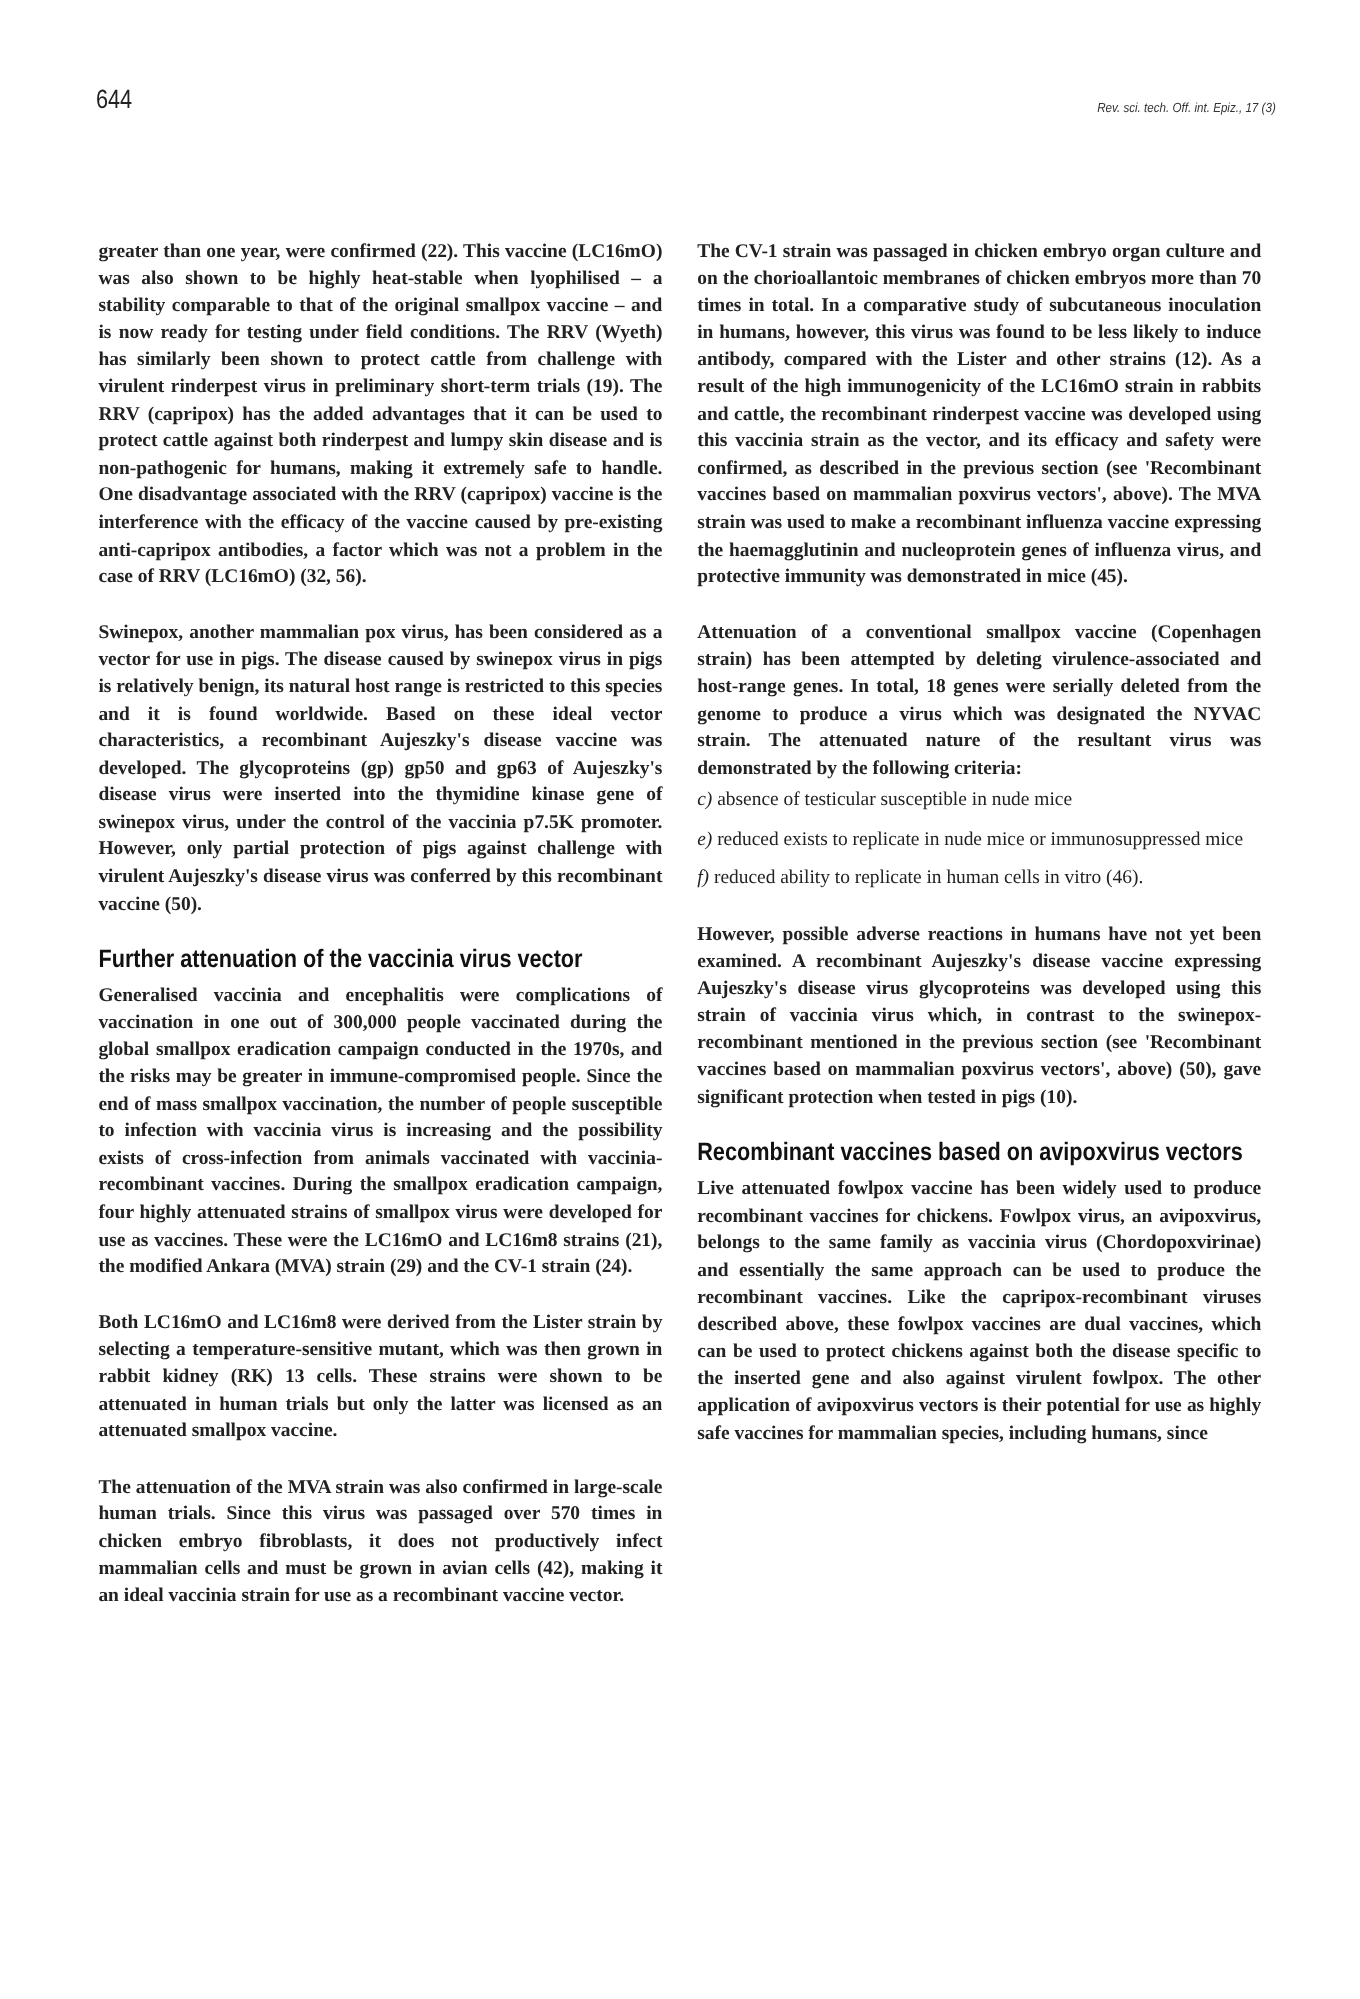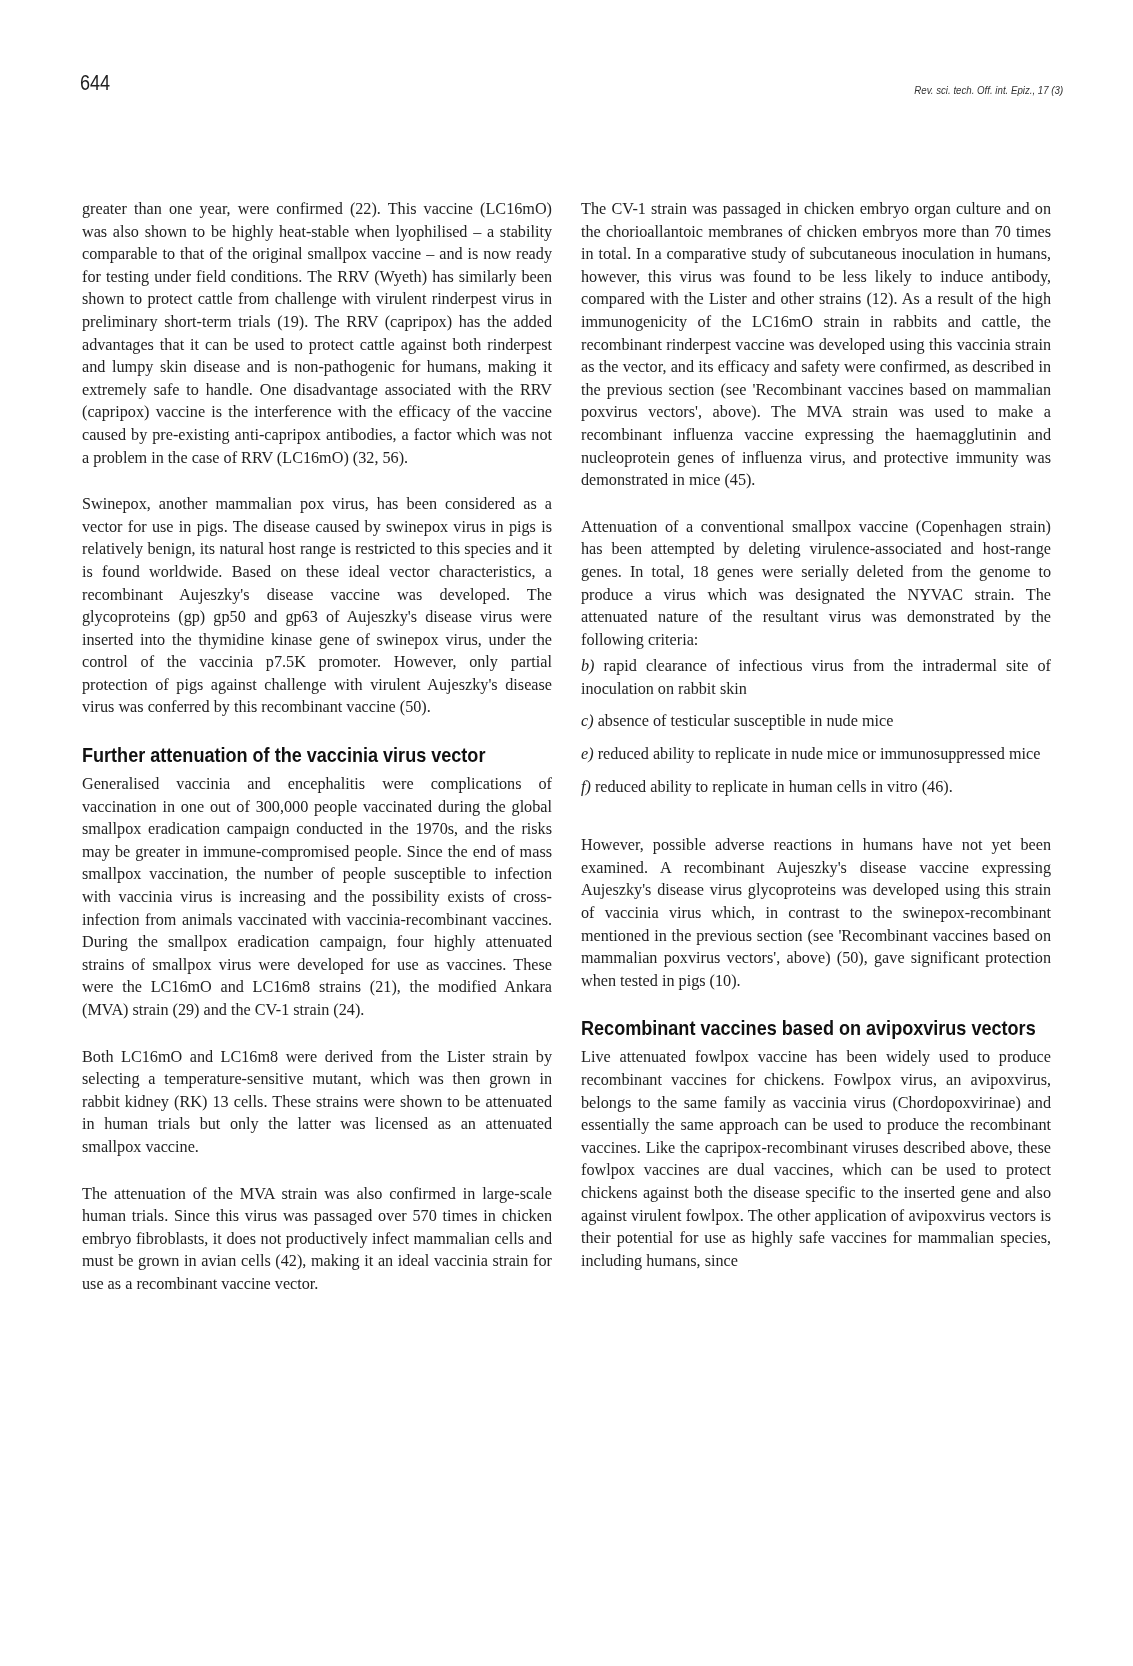--- a/index.html
+++ b/index.html
@@ -2,21 +2,21 @@
 <html><head>
 <meta charset="utf-8">
 <style>
   html, body { margin: 0; padding: 0; background: #ffffff; }
   body { width: 1133px; height: 1666px; position: relative; overflow: hidden; color: #1a1a1a; }
   .page-number { position: absolute; left: 80px; top: 70px; font-family: "Liberation Sans", sans-serif; font-size: 22px; font-stretch: condensed; transform: scaleX(0.82); transform-origin: left; color: #222; }
   .running-head { position: absolute; right: 70px; top: 84px; font-family: "Liberation Sans", sans-serif; font-style: italic; font-size: 11px; color: #333; transform: scaleX(0.88); transform-origin: right; }
   .col { position: absolute; top: 198px; width: 470px; font-family: "Liberation Serif", serif; font-size: 16.2px; line-height: 22.6px; color: #222; }
   .col-left { left: 82px; }
   .col-right { left: 581px; width: 470px; }
-  p { margin: 0 0 24px 0; text-align: justify; }
+  p { margin: 0 0 24px 0; text-align: justify; font-weight: bold; }
   h2 { font-family: "Liberation Sans", sans-serif; font-weight: bold; font-size: 21px; line-height: 24px; margin: 0 0 6px 0; transform: scaleX(0.86); transform-origin: left; width: 116%; color: #111; }
   .list-item { margin: 0 0 10px 0; text-align: justify; }
   .list-item .lbl { font-style: italic; }
   .stray-dot { position: absolute; left: 380px; top: 550px; width: 3px; height: 3px; background: #333; border-radius: 50%; }
 </style>
 </head>
 <body>
 
 <div class="page-number">644</div>
 <div class="running-head">Rev. sci. tech. Off. int. Epiz., 17 (3)</div>
@@ -29,21 +29,20 @@
   <p>Both LC16mO and LC16m8 were derived from the Lister strain by selecting a temperature-sensitive mutant, which was then grown in rabbit kidney (RK) 13 cells. These strains were shown to be attenuated in human trials but only the latter was licensed as an attenuated smallpox vaccine.</p>
   <p>The attenuation of the MVA strain was also confirmed in large-scale human trials. Since this virus was passaged over 570 times in chicken embryo fibroblasts, it does not productively infect mammalian cells and must be grown in avian cells (42), making it an ideal vaccinia strain for use as a recombinant vaccine vector.</p>
 </div>
 
 <div class="stray-dot"></div>
 
 <div class="col col-right">
   <p>The CV-1 strain was passaged in chicken embryo organ culture and on the chorioallantoic membranes of chicken embryos more than 70 times in total. In a comparative study of subcutaneous inoculation in humans, however, this virus was found to be less likely to induce antibody, compared with the Lister and other strains (12). As a result of the high immunogenicity of the LC16mO strain in rabbits and cattle, the recombinant rinderpest vaccine was developed using this vaccinia strain as the vector, and its efficacy and safety were confirmed, as described in the previous section (see 'Recombinant vaccines based on mammalian poxvirus vectors', above). The MVA strain was used to make a recombinant influenza vaccine expressing the haemagglutinin and nucleoprotein genes of influenza virus, and protective immunity was demonstrated in mice (45).</p>
   <p style="margin-bottom:4px">Attenuation of a conventional smallpox vaccine (Copenhagen strain) has been attempted by deleting virulence-associated and host-range genes. In total, 18 genes were serially deleted from the genome to produce a virus which was designated the NYVAC strain. The attenuated nature of the resultant virus was demonstrated by the following criteria:</p>
   <div>
-    <div class="list-item"><span class="lbl">b)</span> <span>rapid clearance of infectious virus from the intradermal site of inoculation on rabbit skin</span></div>
     <div class="list-item"><span class="lbl">c)</span> <span>absence of testicular susceptible in nude mice</span></div>
-    <div class="list-item"><span class="lbl">e)</span> <span>reduced ability to replicate in nude mice or immunosuppressed mice</span></div>
-    <div class="list-item" style="margin-bottom:36px"><span class="lbl">f)</span> <span>reduced ability to replicate in human cells in vitro (46).</span></div>
+    <div class="list-item"><span class="lbl">e)</span> <span>reduced exists to replicate in nude mice or immunosuppressed mice</span></div>
+    <div class="list-item" style="margin-bottom:24px"><span class="lbl">f)</span> <span>reduced ability to replicate in human cells in vitro (46).</span></div>
   </div>
   <p>However, possible adverse reactions in humans have not yet been examined. A recombinant Aujeszky's disease vaccine expressing Aujeszky's disease virus glycoproteins was developed using this strain of vaccinia virus which, in contrast to the swinepox-recombinant mentioned in the previous section (see 'Recombinant vaccines based on mammalian poxvirus vectors', above) (50), gave significant protection when tested in pigs (10).</p>
   <h2>Recombinant vaccines based on avipoxvirus vectors</h2>
   <p>Live attenuated fowlpox vaccine has been widely used to produce recombinant vaccines for chickens. Fowlpox virus, an avipoxvirus, belongs to the same family as vaccinia virus (Chordopoxvirinae) and essentially the same approach can be used to produce the recombinant vaccines. Like the capripox-recombinant viruses described above, these fowlpox vaccines are dual vaccines, which can be used to protect chickens against both the disease specific to the inserted gene and also against virulent fowlpox. The other application of avipoxvirus vectors is their potential for use as highly safe vaccines for mammalian species, including humans, since</p>
 </div>
 
 </body></html>

